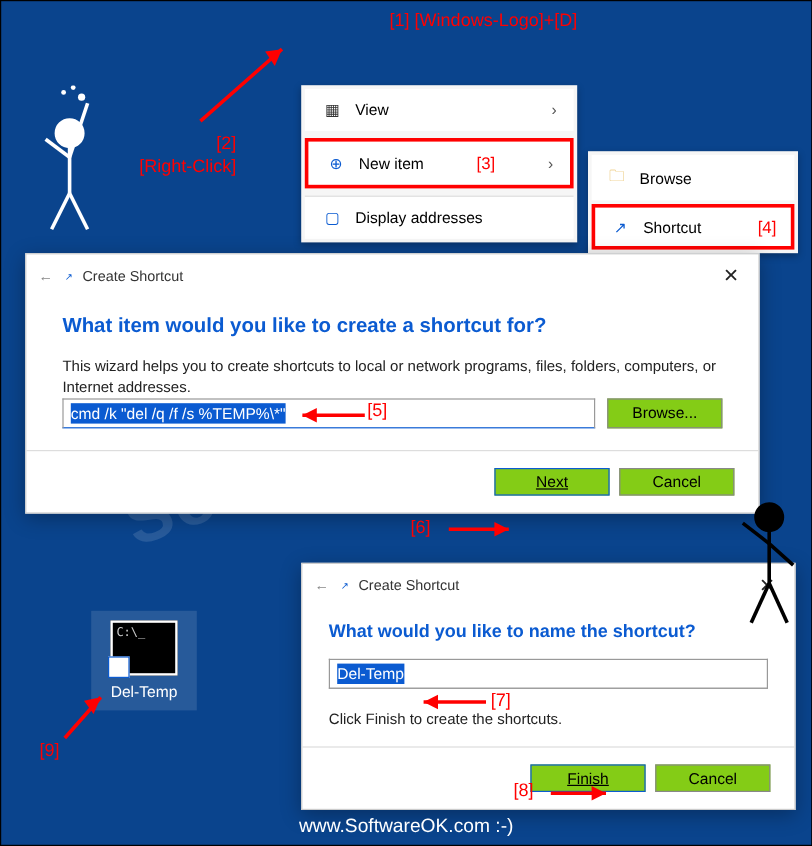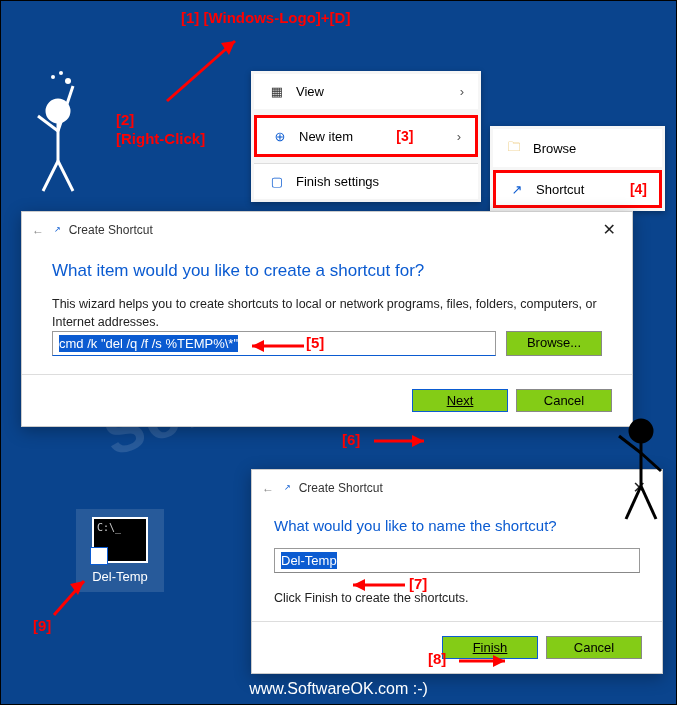--- a/index.html
+++ b/index.html
@@ -1,28 +1,28 @@
 <!DOCTYPE html>
 <html><head>
 <meta charset="utf-8">
 <style>
 body{margin:0;background:#ececec;font-family:"Segoe UI",Arial,sans-serif;font-size:13px}
 .stage{position:relative;width:677px;height:705px;background:#0a448d;border:1px solid #000;box-sizing:border-box;overflow:hidden}
-.redtag{color:#ff0000;font-weight:700;font-size:15px;position:absolute;text-align:left}
+.redtag{color:#ff0000;font-weight:400;font-size:15px;position:absolute;text-align:right}
 .arrow{position:absolute;pointer-events:none}
 .ctx{position:absolute;background:#f6f6f6;box-shadow:0 2px 6px rgba(0,0,0,.3)}
 .ctx-item{display:flex;align-items:center;padding:10px 14px;background:#fff;margin:3px;gap:10px}
 .ctx-ico{width:18px;text-align:center;color:#333}
 .ctx-chev{margin-left:auto;color:#555}
 .redbox{border:3px solid #ff0000}
 .wiz{position:absolute;background:#fff;border:1px solid #ccc;box-shadow:0 4px 16px rgba(0,0,0,.3)}
 .wiz-hd{display:flex;align-items:center;padding:6px 10px;font-size:12px;color:#333}
 .wiz-hd .x{margin-left:auto;font-size:16px;color:#222;padding:2px 6px}
 .wiz-bd{padding:8px 30px 18px 30px}
-.wiz-h1{color:#0b5bd1;font-size:17px;font-weight:400;margin:6px 0 14px 0}
+.wiz-h1{color:#0b5bd1;font-size:17px;font-weight:700;margin:6px 0 14px 0}
 .wiz-p{font-size:12.5px;color:#222;line-height:1.45}
 .wiz-lab{font-size:12.5px;margin:18px 0 3px 0}
 .wiz-row{display:flex;gap:10px}
 .inp{flex:1;border:1px solid #999;border-bottom:1.5px solid #0b5bd1;padding:4px 6px;font-size:13px}
 .inp .sel{background:#0b5bd1;color:#fff;padding:1px 0;white-space:pre}
 .btn{background:#84cc16;border:1px solid #888;padding:3px 18px;font-size:13px;min-width:58px;text-align:center}
 .btn.def{border:1.5px solid #0b5bd1}
 .wiz-ft{display:flex;justify-content:flex-end;gap:8px;padding:14px 20px;border-top:1px solid #ddd}
 .dicon{position:absolute;text-align:center;color:#fff;font-size:13px}
 .dicon .frame{width:52px;height:42px;background:#000;border:2px solid #fff;margin:0 auto 6px auto;position:relative}
@@ -73,21 +73,21 @@
       <span class="ctx-chev">›</span>
     </div>
     <div class="ctx-item redbox" style="margin:6px 3px">
       <span class="ctx-ico" style="color:#0b5bd1">⊕</span>
       <span>New item</span>
       <span class="redtag" style="position:static;margin-left:auto;font-size:14px">[3]</span>
       <span class="ctx-chev">›</span>
     </div>
     <div class="ctx-item" style="border-top:1px solid #ddd">
       <span class="ctx-ico" style="color:#0b5bd1">▢</span>
-      <span>Finish settings</span>
+      <span>Display addresses</span>
     </div>
   </div>
 
   <div class="ctx" style="left:489px;top:125px;width:175px">
     <div class="ctx-item" style="padding:8px 12px">
       <span class="ctx-ico" style="color:#e4b54a">🗀</span>
       <span>Browse</span>
     </div>
     <div class="ctx-item redbox" style="padding:8px 12px">
       <span class="ctx-ico" style="color:#0b5bd1">↗</span>

